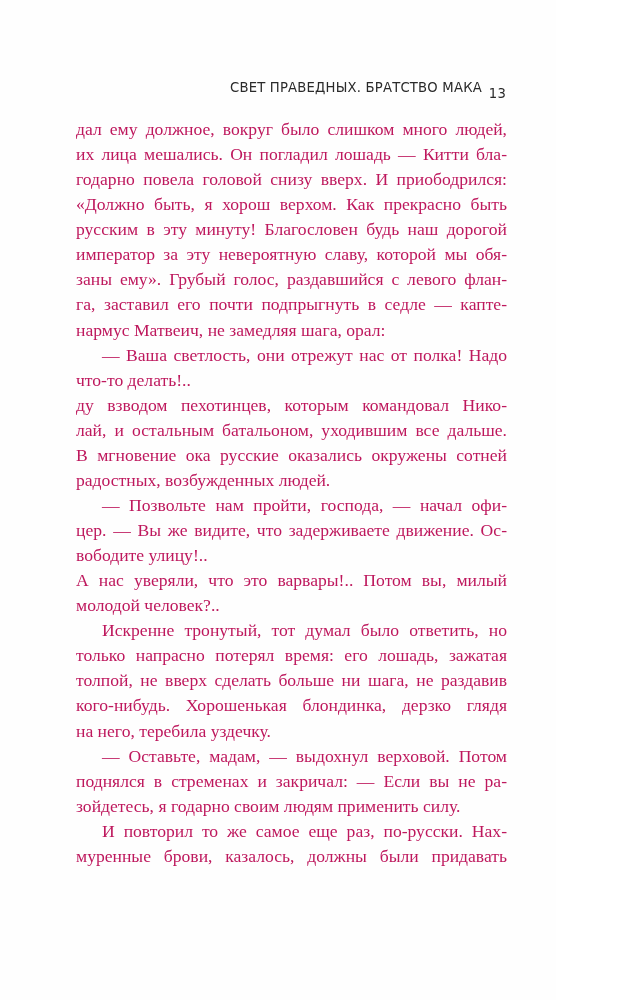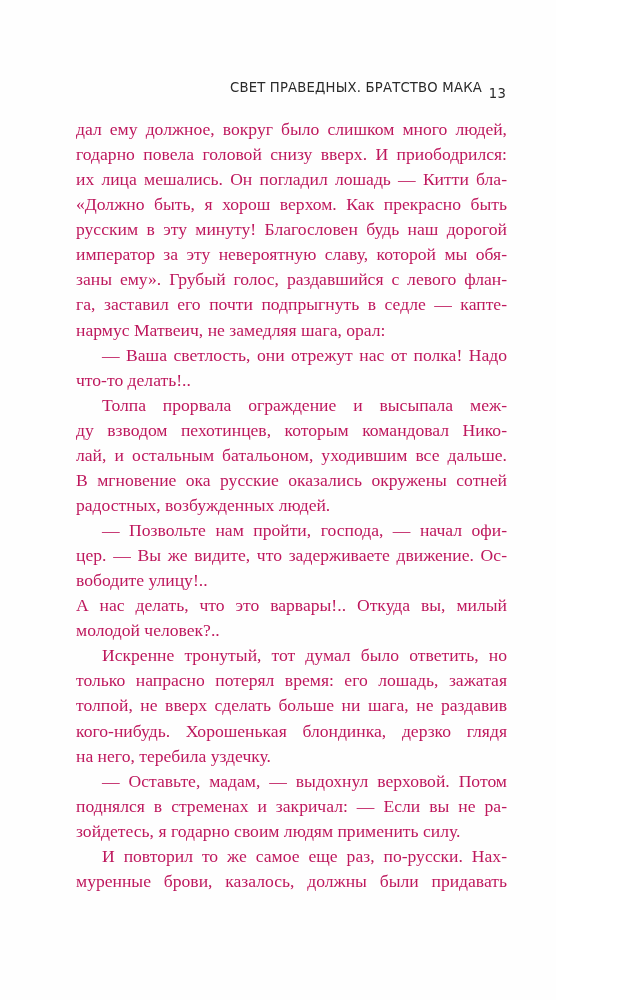--- a/index.html
+++ b/index.html
@@ -66,39 +66,38 @@
 <body>
 
 <div class="page">
   <div class="running-head">
     <span class="title">СВЕТ ПРАВЕДНЫХ. БРАТСТВО МАКА</span>
     <span class="pagenum">13</span>
   </div>
 
   <div class="body-text" id="body-text">
       <span class="line">дал ему должное, вокруг было слишком много людей,</span>
+      <span class="line">их лица мешались. Он погладил лошадь — Китти бла-</span>
       <span class="line">годарно повела головой снизу вверх. И приободрился:</span>
-      <span class="line">их лица мешались. Он погладил лошадь — Китти бла-</span>
       <span class="line">«Должно быть, я хорош верхом. Как прекрасно быть</span>
       <span class="line">русским в эту минуту! Благословен будь наш дорогой</span>
       <span class="line">император за эту невероятную славу, которой мы обя-</span>
       <span class="line">заны ему». Грубый голос, раздавшийся с левого флан-</span>
       <span class="line">га, заставил его почти подпрыгнуть в седле — капте-</span>
       <span class="line last">нармус Матвеич, не замедляя шага, орал:</span>
       <span class="line indent">— Ваша светлость, они отрежут нас от полка! Надо</span>
       <span class="line last">что-то делать!..</span>
-      <span class="line indent">Толпа прорвала ограждение и высыпала меж-</span>
       <span class="line">ду взводом пехотинцев, которым командовал Нико-</span>
       <span class="line">лай, и остальным батальоном, уходившим все дальше.</span>
       <span class="line">В мгновение ока русские оказались окружены сотней</span>
       <span class="line last">радостных, возбужденных людей.</span>
       <span class="line indent">— Позвольте нам пройти, господа, — начал офи-</span>
       <span class="line">цер. — Вы же видите, что задерживаете движение. Ос-</span>
       <span class="line last">вободите улицу!..</span>
-      <span class="line">А нас делать, что это варвары!.. Откуда вы, милый</span>
+      <span class="line">А нас уверяли, что это варвары!.. Потом вы, милый</span>
       <span class="line last">молодой человек?..</span>
       <span class="line indent">Искренне тронутый, тот думал было ответить, но</span>
       <span class="line">только напрасно потерял время: его лошадь, зажатая</span>
       <span class="line">толпой, не вверх сделать больше ни шага, не раздавив</span>
       <span class="line">кого-нибудь. Хорошенькая блондинка, дерзко глядя</span>
       <span class="line last">на него, теребила уздечку.</span>
       <span class="line indent">— Оставьте, мадам, — выдохнул верховой. Потом</span>
       <span class="line">поднялся в стременах и закричал: — Если вы не ра-</span>
       <span class="line last">зойдетесь, я годарно своим людям применить силу.</span>
       <span class="line indent">И повторил то же самое еще раз, по-русски. Нах-</span>

